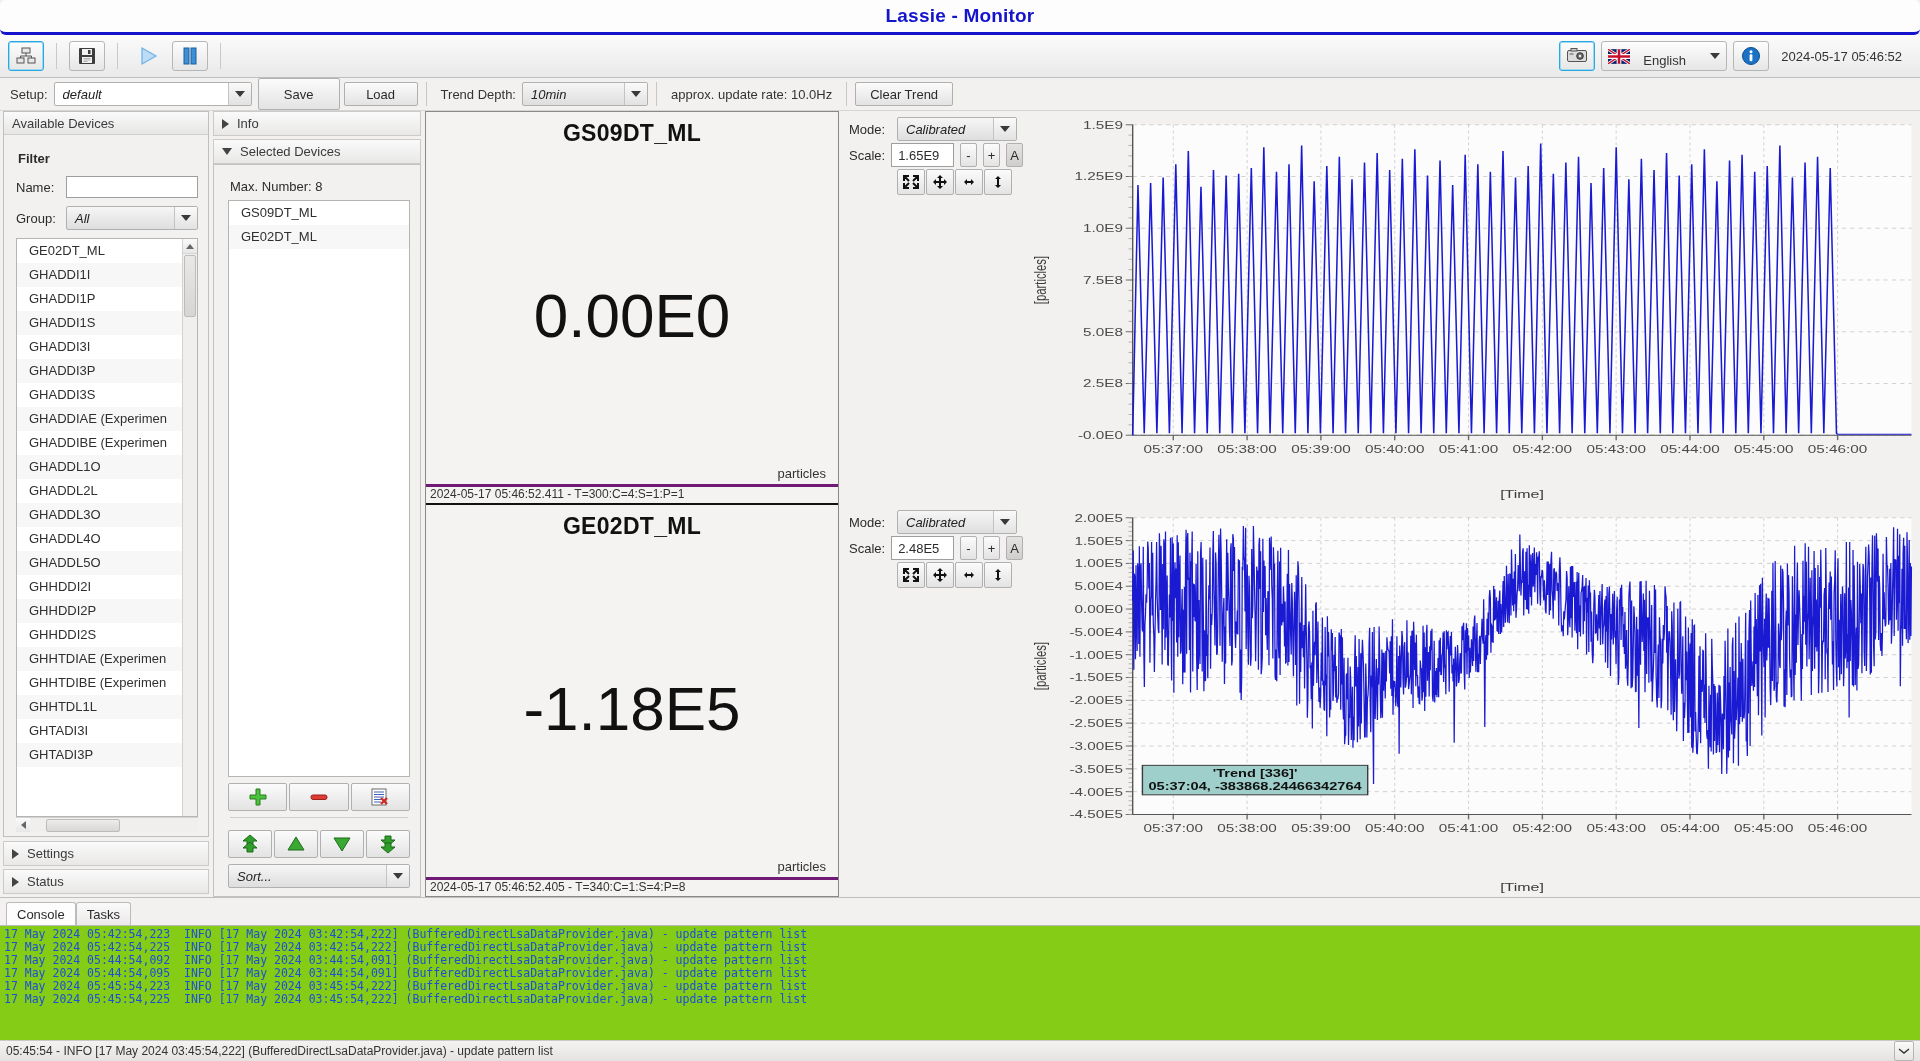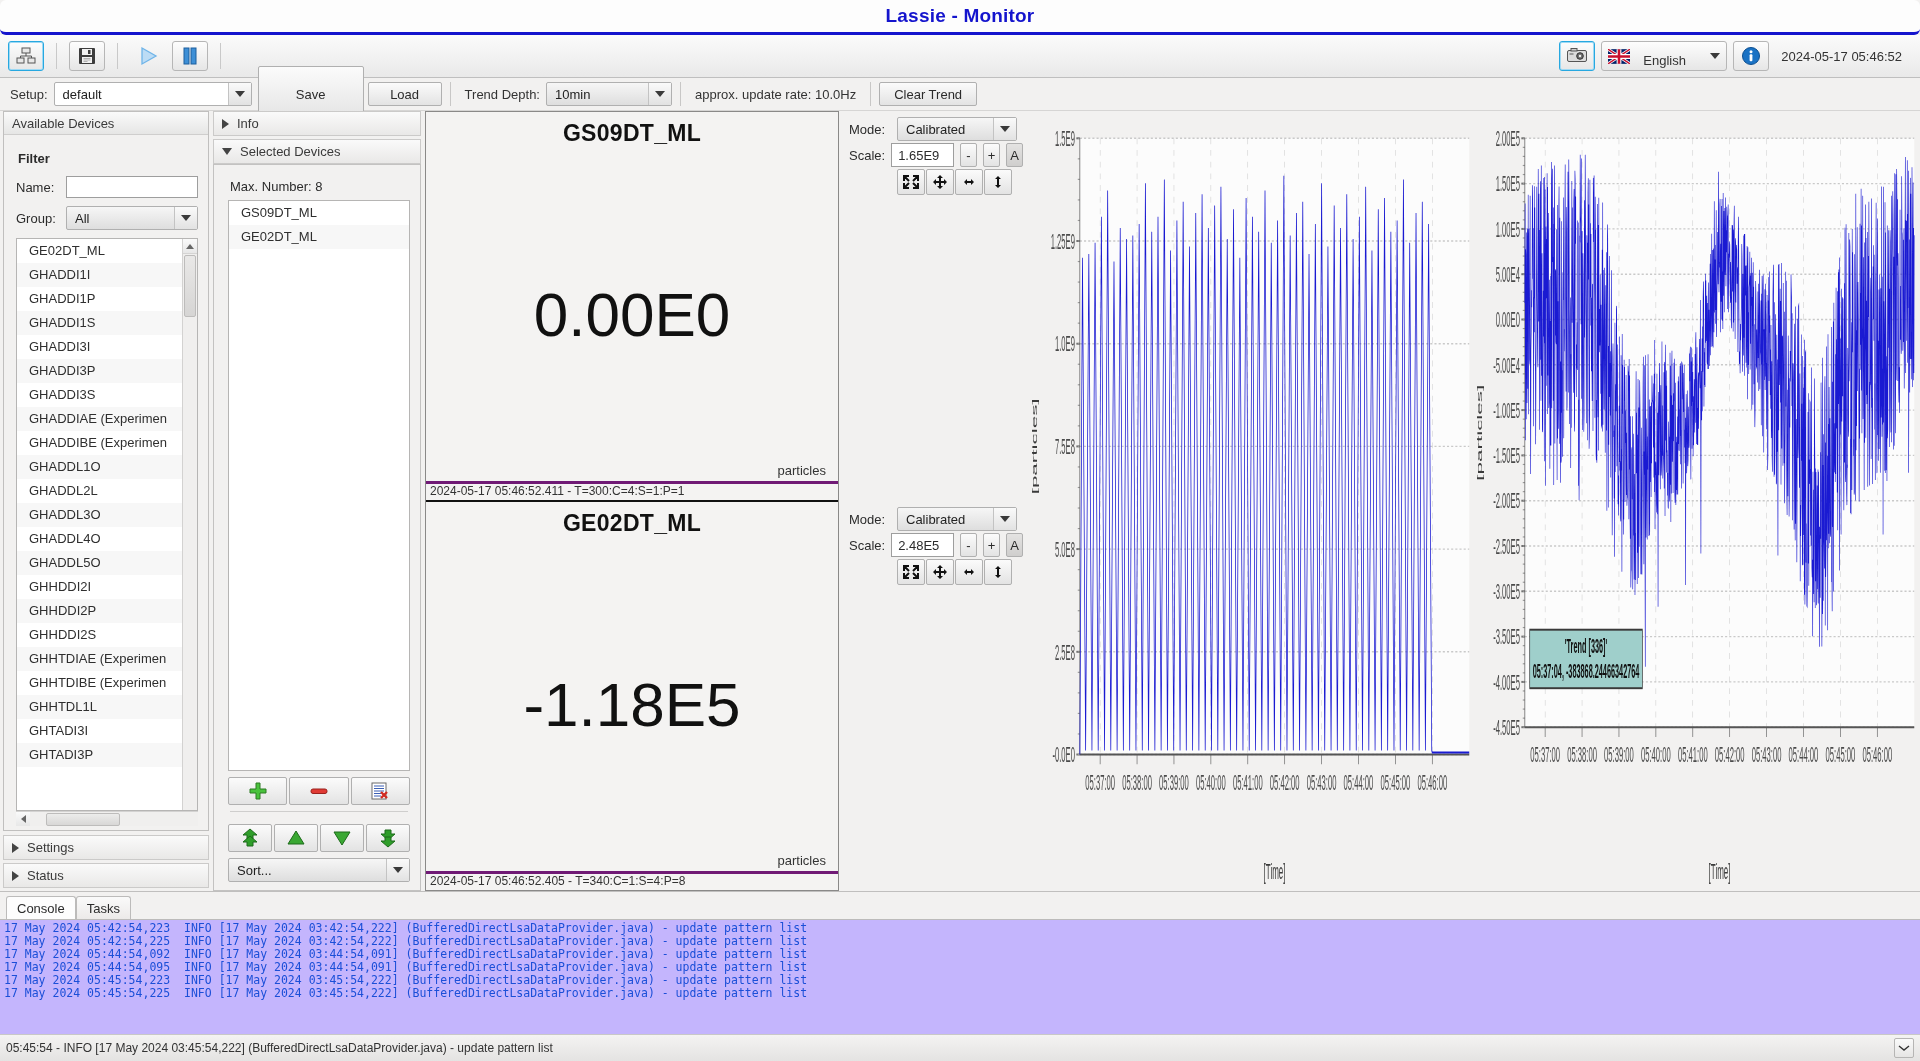--- a/index.html
+++ b/index.html
@@ -46,21 +46,21 @@
   
   .setuprow{
     height:28px;flex:0 0 28px;background:#f2f1f0;
     display:flex;align-items:center;gap:0;padding:2px 4px;border-bottom:1px solid #d6d5d4;
   }
   .lbl{font-size:13px;color:#333;padding:0 6px;white-space:nowrap;}
   .combo{
     height:22px;border:1px solid #b0b0b0;background:#fff;border-radius:2px;
     display:flex;align-items:center;cursor:pointer;
   }
-  .combo .val{padding:0 8px;flex:1;font-size:13px;color:#222;white-space:nowrap;overflow:hidden;}
+  .combo .val{padding:0 8px;flex:1;font-size:13px;color:#222;white-space:nowrap;overflow:hidden;font-style:italic;}
   .combo .arrowbx{
     width:22px;height:100%;border-left:1px solid #c3c3c3;
     background:linear-gradient(#fafafa,#e2e2e2);
     display:flex;align-items:center;justify-content:center;
   }
   .combo.grey{background:linear-gradient(#f6f6f6,#dedede);}
   .btn{
     height:22px;border:1px solid #b0b0b0;border-radius:2px;
     background:linear-gradient(#fbfbfb,#e3e3e3);
     display:flex;align-items:center;justify-content:center;
@@ -140,33 +140,33 @@
   .sqbtn{
     width:24px;height:22px;border:1px solid #b0b0b0;border-radius:2px;
     background:linear-gradient(#fbfbfb,#e3e3e3);display:flex;align-items:center;justify-content:center;
     font-size:13px;cursor:pointer;
   }
   .sqbtn.on{background:linear-gradient(#e4e3e2,#cfcecd);}
   .zoomrow{display:flex;gap:1px;margin-left:48px;}
   .zbtn{width:26px;height:24px;border:1px solid #b0b0b0;border-radius:2px;background:linear-gradient(#fbfbfb,#e3e3e3);display:flex;align-items:center;justify-content:center;cursor:pointer;}
 
   
-  .chartcol{flex:1 1 auto;display:flex;flex-direction:row;min-width:0;}
+  .chartcol{flex:1 1 auto;display:flex;flex-direction:column;min-width:0;}
   .chart{flex:1 1 50%;position:relative;min-height:0;background:#f2f1f0;}
   .chart svg{display:block;width:100%;height:100%;}
   
   .console{flex:0 0 auto;border-top:1px solid #c0bfbe;background:#f2f1f0;}
   .tabs{display:flex;gap:0;padding:4px 6px 0 6px;}
   .tab{
     height:22px;padding:0 10px;border:1px solid #bcbbba;border-bottom:none;border-radius:3px 3px 0 0;
     background:linear-gradient(#fafafa,#eceae9);font-size:13px;display:flex;align-items:center;cursor:pointer;
   }
   .tab.active{background:#fdfdfd;}
   .logarea{
-    height:112px;background:#c4b5fd;border-top:1px solid #bcbbba;overflow:hidden;position:relative;
+    height:112px;background:#84cc16;border-top:1px solid #bcbbba;overflow:hidden;position:relative;
     font-family:"DejaVu Sans Mono","Liberation Mono",monospace;font-size:11.5px;color:#1b4fd8;
     padding:2px 0 0 4px;line-height:13px;
   }
   .logline{white-space:pre;}
   .statusbar{
     height:26px;display:flex;align-items:center;justify-content:space-between;
     background:linear-gradient(#f4f3f2,#e4e3e2);border-top:1px solid #c9c8c7;padding:0 6px;font-size:12px;color:#333;
   }
   .statusbar .sicon{width:18px;height:18px;border:1px solid #b6b5b4;border-radius:2px;background:linear-gradient(#fafafa,#e6e5e4);display:flex;align-items:center;justify-content:center;}
 </style>
@@ -246,21 +246,21 @@
 
   <div class="setuprow">
     <span class="lbl">Setup:</span>
     <div class="combo" style="width:196px">
       <span class="val">default</span>
       <span class="arrowbx">
           <span class="caret"></span>
         </span>
     </div>
     <div style="width:6px"></div>
-    <div class="btn" style="width:72px;padding:16px">Save</div>
+    <div class="btn" style="width:72px;padding:4px">Save</div>
     <div style="width:4px"></div>
     <div class="btn" style="width:72px;padding:0">Load</div>
     <div class="vsep"></div>
     <span class="lbl">Trend Depth:</span>
     <div class="combo grey" style="width:124px">
       <span class="val">10min</span>
       <span class="arrowbx">
           <span class="caret"></span>
         </span>
     </div>

